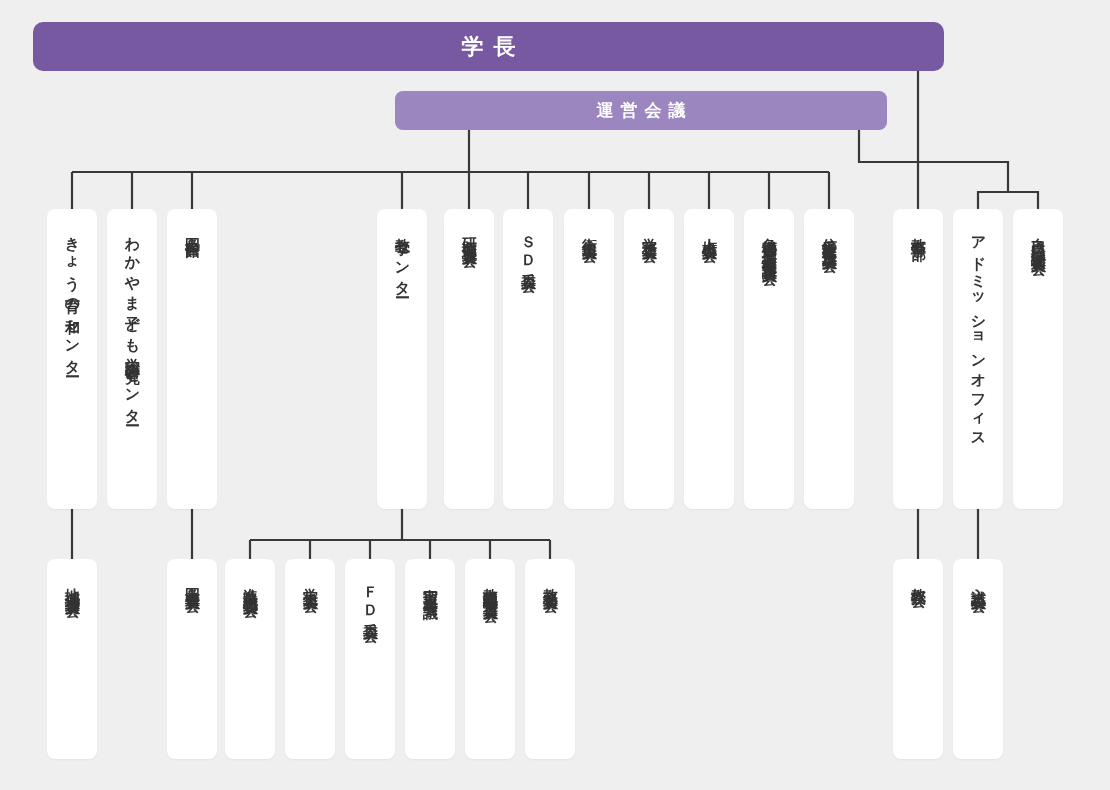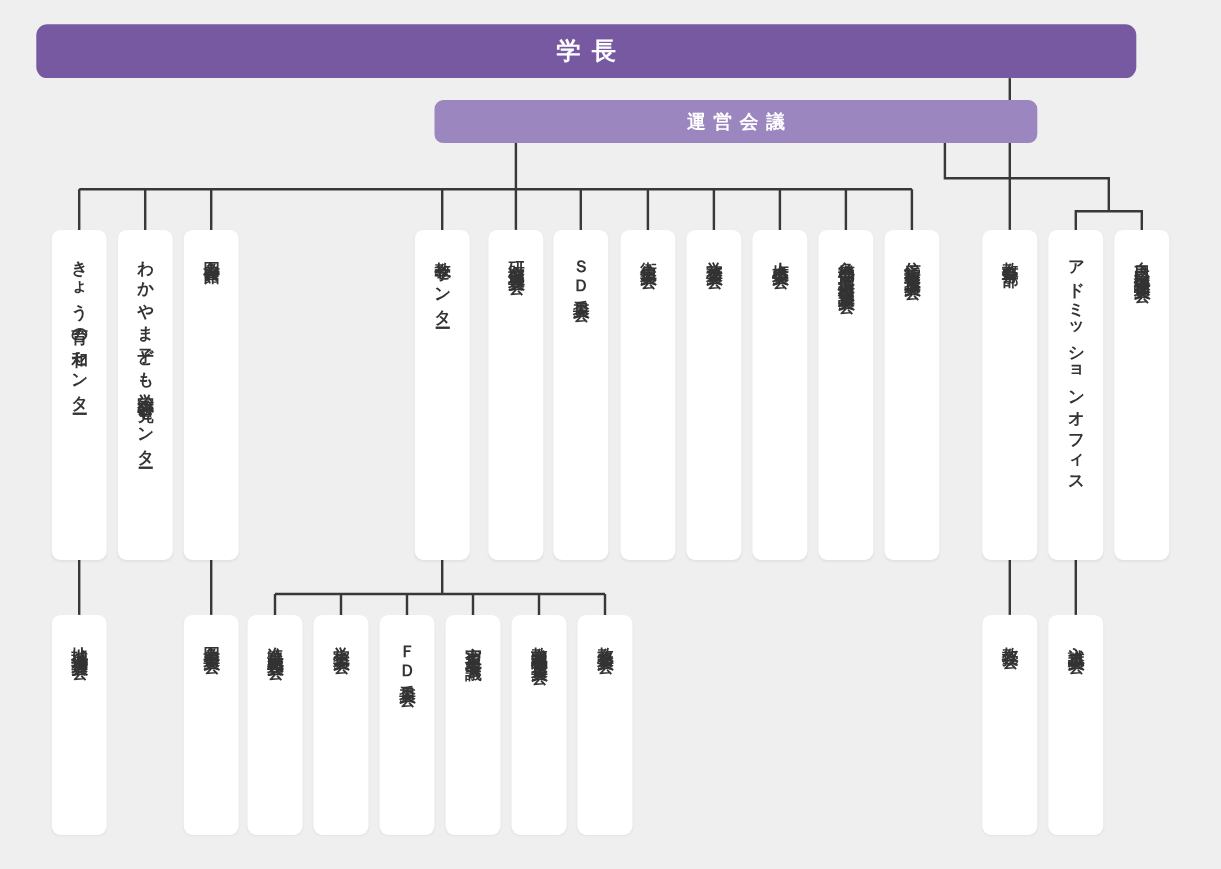--- a/index.html
+++ b/index.html
@@ -38,29 +38,29 @@
   .bar {
     position: absolute;
     display: flex;
     align-items: center;
     justify-content: center;
     color: var(--header-text);
     font-weight: bold;
   }
   .bar-president {
     left: 33px; top: 22px;
-    width: 1000px; height: 49px;
+    width: 911px; height: 49px;
     background: var(--president-bg);
     border-radius: 10px;
     font-size: 22px;
   }
   .bar-president .bar-label { letter-spacing: 10px; margin-right: -10px; }
   .bar-council {
     left: 395px; top: 91px;
-    width: 548px; height: 39px;
+    width: 492px; height: 39px;
     background: var(--council-bg);
     border-radius: 8px;
     font-size: 17px;
   }
   .bar-council .bar-label { letter-spacing: 7px; margin-right: -7px; }
 
   .node {
     position: absolute;
     width: 50px;
     background: var(--node-bg);

